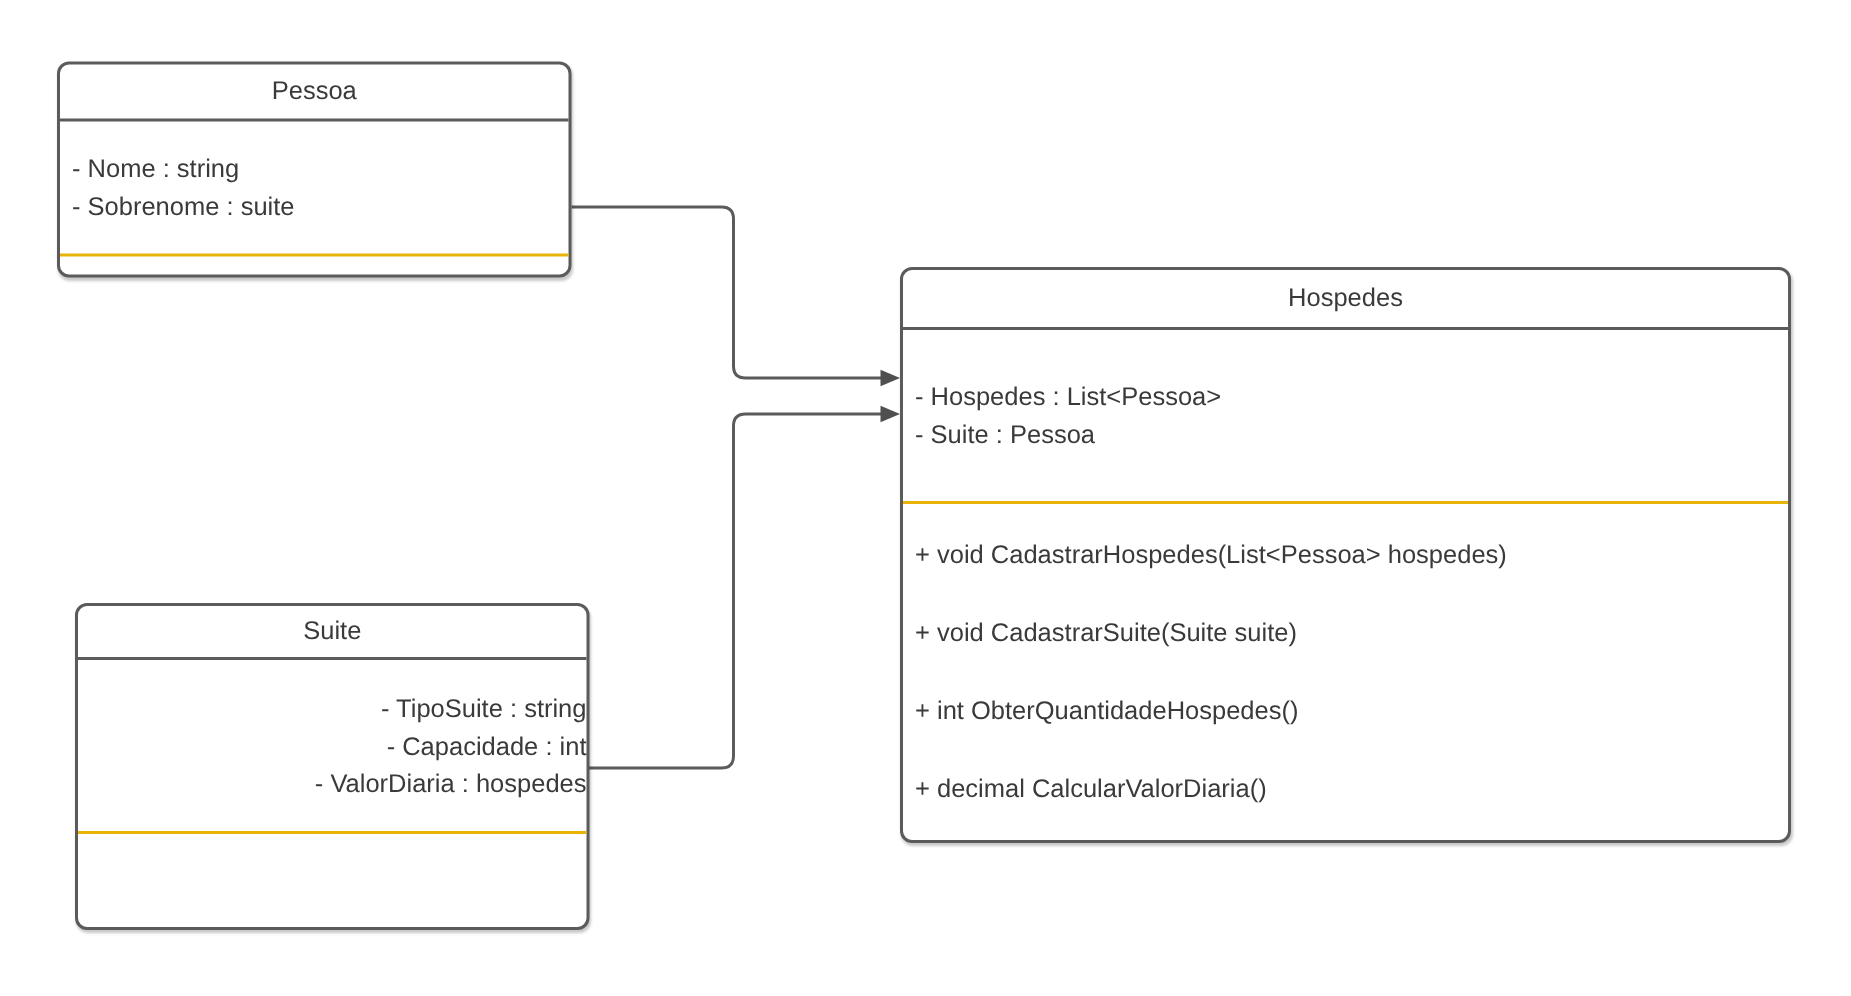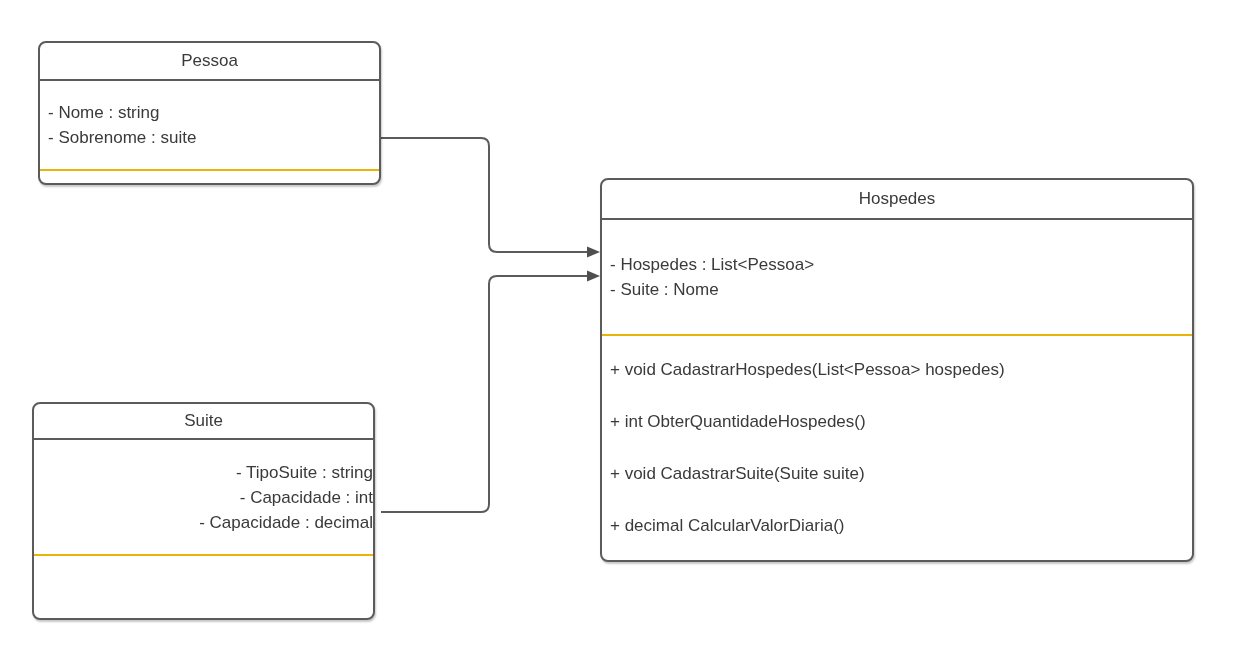--- a/index.html
+++ b/index.html
@@ -74,21 +74,21 @@
     line-height: 25px;
   }
   .uml-methods.spaced { line-height: 52px; justify-content: center; }
   .line { white-space: nowrap; }
 
   
   .box-pessoa  { left: 38px;  top: 41px;  width: 343px; height: 144px; }
   .box-pessoa  .uml-title { height: 38px; }
   .box-pessoa  .uml-attrs { height: 90px; }
 
-  .box-suite   { left: 32px;  top: 402px; width: 343px; height: 218px; }
+  .box-suite   { left: 50px;  top: 402px; width: 343px; height: 218px; }
   .box-suite   .uml-title { height: 36px; }
   .box-suite   .uml-attrs { height: 116px; align-items: flex-end; }
 
   .box-reserva { left: 600px; top: 178px; width: 594px; height: 384px; }
   .box-reserva .uml-title { height: 40px; }
   .box-reserva .uml-attrs { height: 116px; }
 </style>
 </head>
 <body>
 
@@ -112,32 +112,32 @@
       <div class="line">- Sobrenome : suite</div>
     </div>
     <div class="uml-methods"></div>
   </div>
 
   <div class="uml-class box-suite">
     <div class="uml-title">Suite</div>
     <div class="uml-attrs">
       <div class="line">- TipoSuite : string</div>
       <div class="line">- Capacidade : int</div>
-      <div class="line">- Capacidade : decimal</div>
+      <div class="line">- ValorDiaria : hospedes</div>
     </div>
     <div class="uml-methods"></div>
   </div>
 
   <div class="uml-class box-reserva">
     <div class="uml-title">Hospedes</div>
     <div class="uml-attrs">
       <div class="line">- Hospedes : List&lt;Pessoa&gt;</div>
-      <div class="line">- Suite : Nome</div>
+      <div class="line">- Suite : Pessoa</div>
     </div>
     <div class="uml-methods spaced">
       <div class="line">+ void CadastrarHospedes(List&lt;Pessoa&gt; hospedes)</div>
+      <div class="line">+ void CadastrarSuite(Suite suite)</div>
       <div class="line">+ int ObterQuantidadeHospedes()</div>
-      <div class="line">+ void CadastrarSuite(Suite suite)</div>
       <div class="line">+ decimal CalcularValorDiaria()</div>
     </div>
   </div>
 
 </div>
 
 </body></html>

